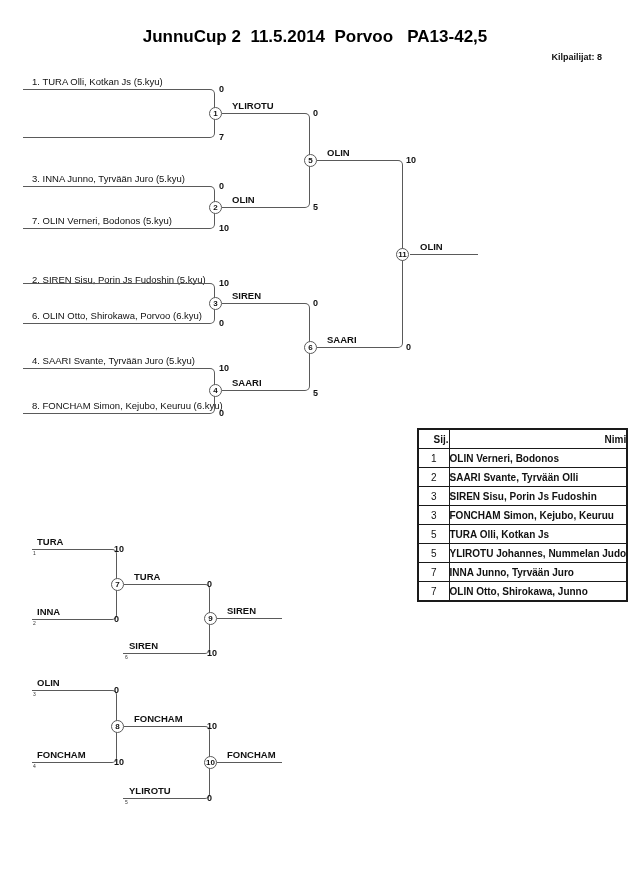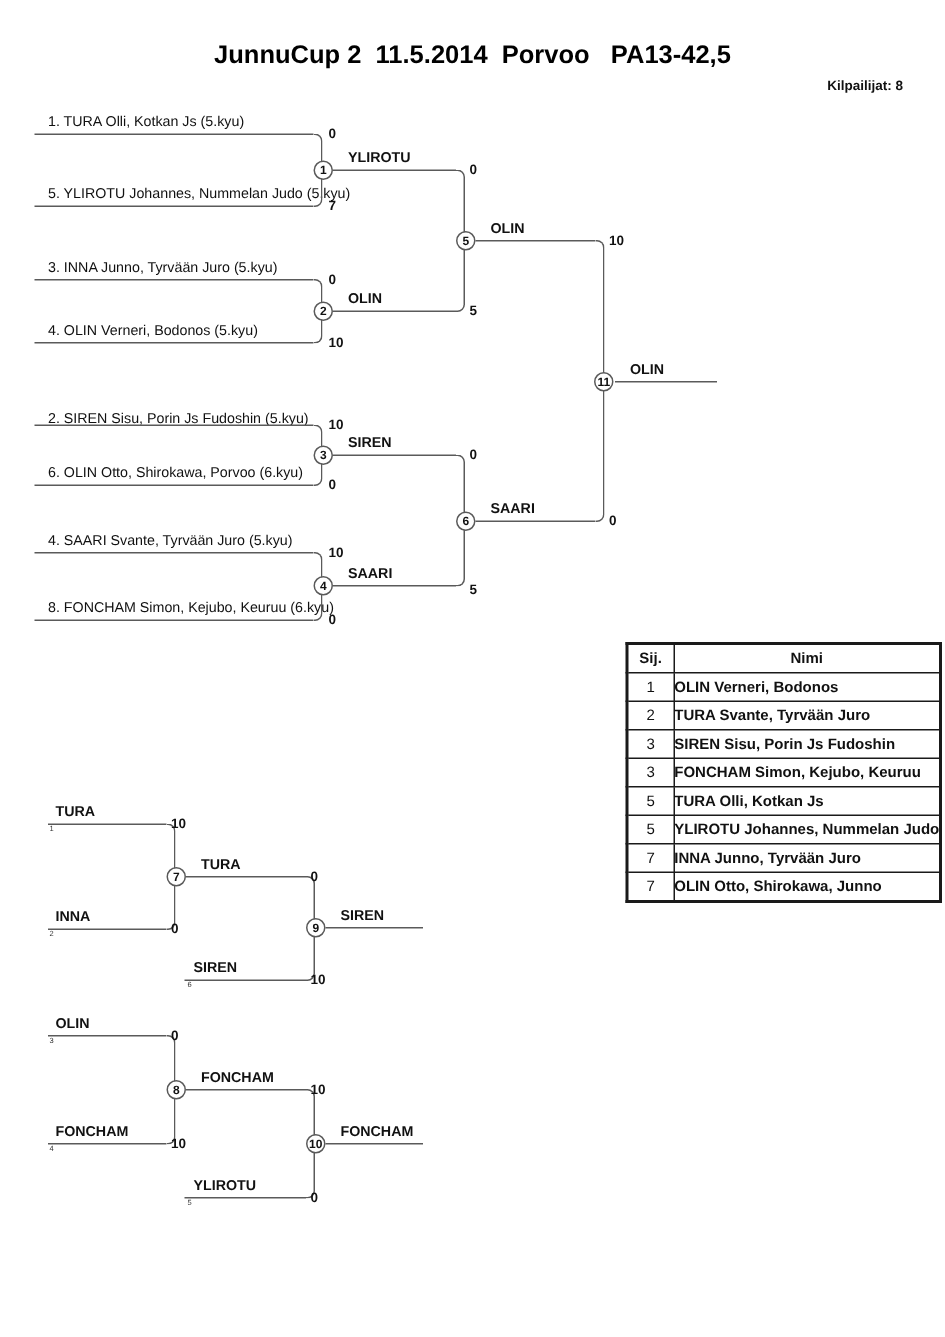--- a/index.html
+++ b/index.html
@@ -18,37 +18,36 @@
   .pname{position:absolute;font-size:9.5px;font-weight:400;white-space:nowrap;color:#111;}
   .wlabel{position:absolute;font-size:9.5px;font-weight:700;white-space:nowrap;color:#111;}
   .score{position:absolute;font-size:9px;font-weight:700;line-height:9px;color:#111;}
   .tiny{position:absolute;font-size:5px;line-height:5px;color:#333;}
   .rtitle{position:absolute;left:417px;top:409px;width:188px;text-align:center;
           font-size:12px;font-weight:700;}
   table.results{position:absolute;left:417px;top:428px;border-collapse:collapse;
           table-layout:fixed;border:2px solid #1a1a1a;}
   table.results th,table.results td{border:1px solid #1a1a1a;height:18px;
           font-size:10px;padding:0;vertical-align:middle;}
-  table.results th{font-weight:700;text-align:center;}
+  table.results th{font-weight:700;text-align:right;}
   td.place{text-align:center;font-weight:400;}
   td.name{padding-left:5px;white-space:nowrap;font-weight:700;}
   col.c-place{width:31px;} col.c-name{width:157px;}
 </style>
 </head>
 <body>
 
 <div id="page">
 
   <div class="title">JunnuCup 2  11.5.2014  Porvoo   PA13-42,5</div>
   <div class="kilp">Kilpailijat: 8</div>
 
   <div class="pname" style="left:32px;top:76px">1. TURA Olli, Kotkan Js (5.kyu)</div>
-  <div class="pname" style="left:32px;top:124px">5. YLIROTU Johannes, Nummelan Judo (5.kyu)</div>
   <div class="pname" style="left:32px;top:173px">3. INNA Junno, Tyrvään Juro (5.kyu)</div>
-  <div class="pname" style="left:32px;top:215px">4. OLIN Verneri, Bodonos (5.kyu)</div>
+  <div class="pname" style="left:32px;top:215px">7. OLIN Verneri, Bodonos (5.kyu)</div>
   <div class="pname" style="left:32px;top:274px">2. SIREN Sisu, Porin Js Fudoshin (5.kyu)</div>
   <div class="pname" style="left:32px;top:310px">6. OLIN Otto, Shirokawa, Porvoo (6.kyu)</div>
   <div class="pname" style="left:32px;top:355px">4. SAARI Svante, Tyrvään Juro (5.kyu)</div>
   <div class="pname" style="left:32px;top:400px">8. FONCHAM Simon, Kejubo, Keuruu (6.kyu)</div>
 
   <div class="hline" style="left:23px;top:89px;width:186px"></div>
   <div class="hline" style="left:23px;top:137px;width:186px"></div>
   <div class="hline" style="left:23px;top:186px;width:186px"></div>
   <div class="hline" style="left:23px;top:228px;width:186px"></div>
   <div class="hline" style="left:23px;top:283px;width:186px"></div>
@@ -110,21 +109,21 @@
         <tr>
       <th>Sij.</th>
       <th>Nimi</th>
     </tr>
     <tr>
           <td class="place">1</td>
           <td class="name">OLIN Verneri, Bodonos</td>
         </tr>
     <tr>
           <td class="place">2</td>
-          <td class="name">TURA Svante, Tyrvään Juro</td>
+          <td class="name">SAARI Svante, Tyrvään Olli</td>
         </tr>
     <tr>
           <td class="place">3</td>
           <td class="name">SIREN Sisu, Porin Js Fudoshin</td>
         </tr>
     <tr>
           <td class="place">3</td>
           <td class="name">FONCHAM Simon, Kejubo, Keuruu</td>
         </tr>
     <tr>

